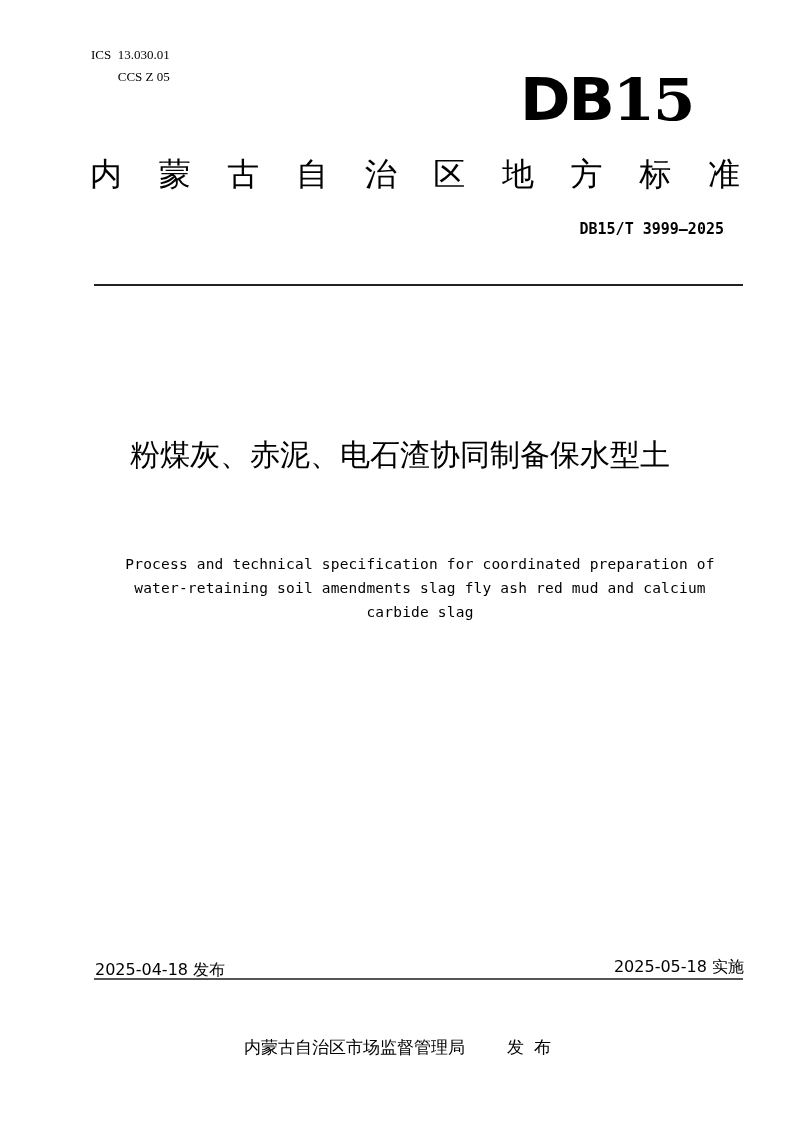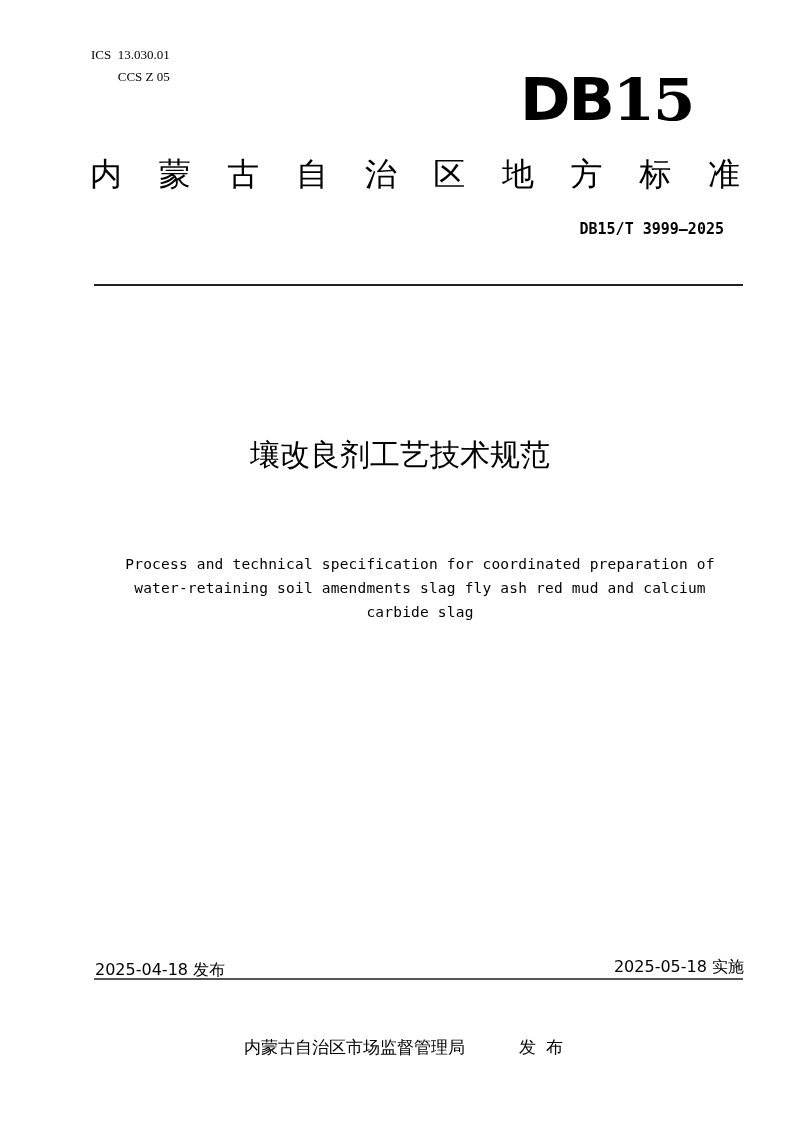--- a/index.html
+++ b/index.html
@@ -13,21 +13,21 @@
     .std-title { left: 90px; top: 152px; width: 650px; display: flex; justify-content: space-between; font-family: "DejaVu Sans", sans-serif; font-size: 32px; line-height: 44px; }
     .std-number { right: 76px; top: 218px; font-family: "DejaVu Sans Mono", monospace; font-size: 15px; line-height: 22px; font-weight: bold; }
     .rule-top { left: 94px; top: 284px; width: 649px; height: 2px; background: #222; }
     .cn-title { left: 0; top: 432px; width: 800px; text-align: center; font-family: "DejaVu Sans", sans-serif; font-size: 30px; line-height: 46px; }
     .cn-title span { display: block; }
     .en-title { left: 100px; top: 552px; width: 640px; text-align: center; font-family: "DejaVu Sans Mono", monospace; font-size: 14.5px; line-height: 24px; letter-spacing: 0.2px; }
     .date-left { left: 95px; top: 958px; font-family: "DejaVu Sans", sans-serif; font-size: 16px; line-height: 24px; }
     .date-right { right: 56px; top: 955px; font-family: "DejaVu Sans", sans-serif; font-size: 16px; line-height: 24px; margin-left: 24px; }
     .rule-bottom { left: 94px; top: 978px; width: 649px; height: 2px; background: #555; }
     .issuer { left: 244px; top: 1034px; font-family: "DejaVu Sans", sans-serif; font-size: 17px; line-height: 26px; white-space: pre; }
-    .issuer .pub { margin-left: 54px; letter-spacing: 10px; }
+    .issuer .pub { margin-left: 42px; letter-spacing: 10px; }
   </style>
 </head>
 <body>
 
 <div class="abs ics">
   <span>ICS  13.030.01</span>
   <span>CCS Z 05</span>
 </div>
 
 <div class="abs logo"><span class="db">DB</span><span class="num">15</span></div>
@@ -43,21 +43,21 @@
   <span>方</span>
   <span>标</span>
   <span>准</span>
 </div>
 
 <div class="abs std-number">DB15/T 3999—2025</div>
 
 <div class="abs rule-top"></div>
 
 <div class="abs cn-title">
-  <span>壤改良剂工艺技术规范</span>
+  <span>粉煤灰、赤泥、电石渣协同制备保水型土</span>
 </div>
 
 <div class="abs en-title">Process and technical specification for coordinated preparation of water-retaining soil amendments slag fly ash red mud and calcium carbide slag</div>
 
 <div class="abs date-left">2025-04-18 发布</div>
 <div class="abs date-right">2025-05-18 实施</div>
 
 <div class="abs rule-bottom"></div>
 
 <div class="abs issuer"><span>内蒙古自治区市场监督管理局</span><span class="pub">发布</span></div>

